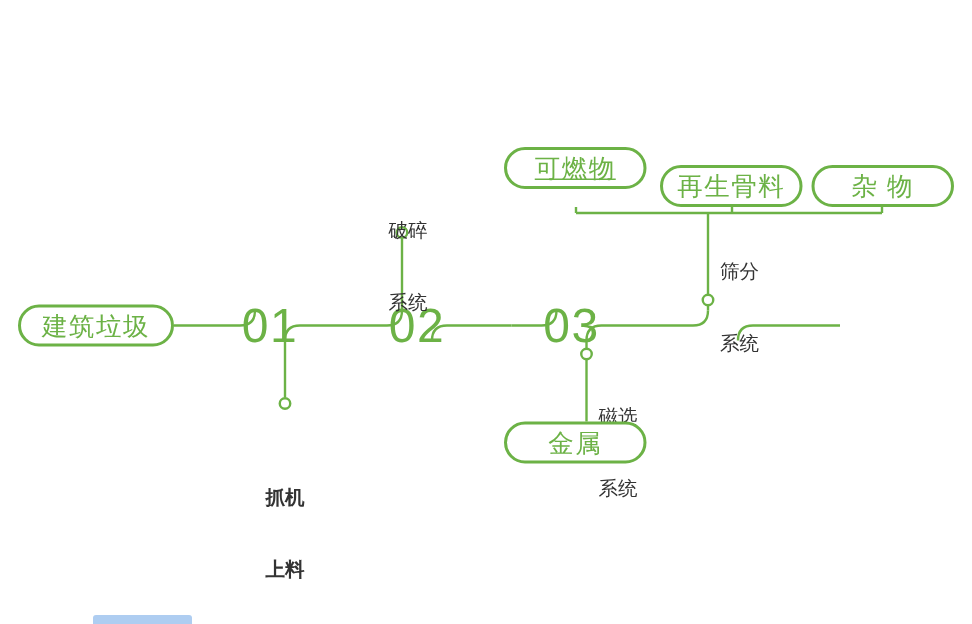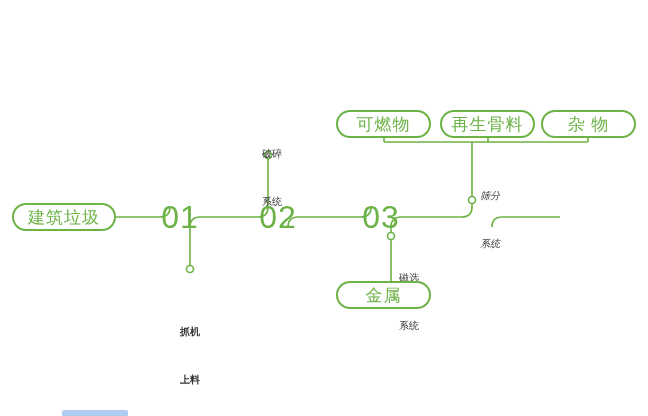--- a/index.html
+++ b/index.html
@@ -35,21 +35,21 @@
     text-align:center;
     color:var(--green);
     font-size:32px;
     font-weight:500;
     line-height:30px;
     letter-spacing:1px;
   }
   .lbl{
     position:absolute;
     color:var(--label-text);
-    font-size:10px;
+    font-size:13px;
     line-height:16px;
     white-space:pre;
   }
   .lbl.center{text-align:center;}
   .footer-bar{
     position:absolute;
     left:62px;top:410px;width:66px;height:6px;
     background:var(--footer-bar);
     border-radius:2px 2px 0 0;
   }
@@ -111,26 +111,26 @@
   <div class="lbl center" style="left:162px;top:292px;width:56px;font-weight:bold;">
     <div>抓机</div>
     <div>上料</div>
   </div>
 
   <div class="lbl" style="left:399px;top:238px;">
     <div>磁选</div>
     <div>系统</div>
   </div>
 
-  <div class="lbl" style="left:480px;top:156px;font-style:italic;">
+  <div class="lbl" style="left:480px;top:141px;">
     <div>筛分</div>
     <div>系统</div>
   </div>
 
-  <div class="pill" style="left:336px;top:110px;width:95px;">可燃物</div>
+  <div class="pill" style="left:336px;top:98px;width:95px;text-decoration:underline;">可燃物</div>
   <div class="pill" style="left:541px;top:110px;width:95px;">杂 物</div>
   <div class="pill" style="left:440px;top:110px;width:95px;">再生骨料</div>
 
   <div class="pill" style="left:336px;top:281px;width:95px;">金属</div>
 
   <div class="footer-bar"></div>
 
 </div>
 
 </body></html>

